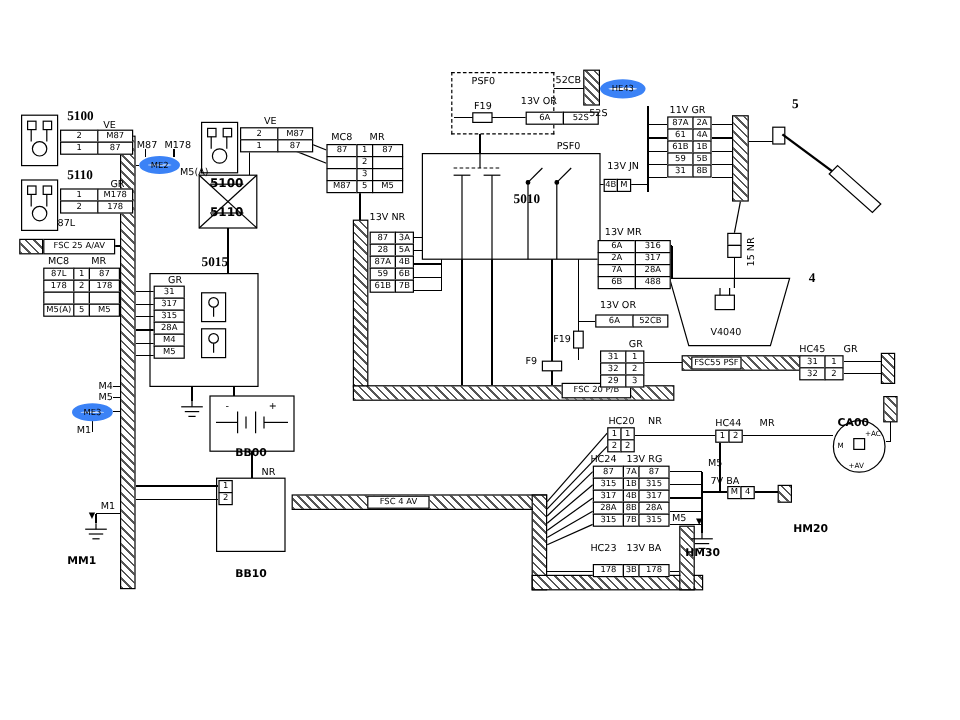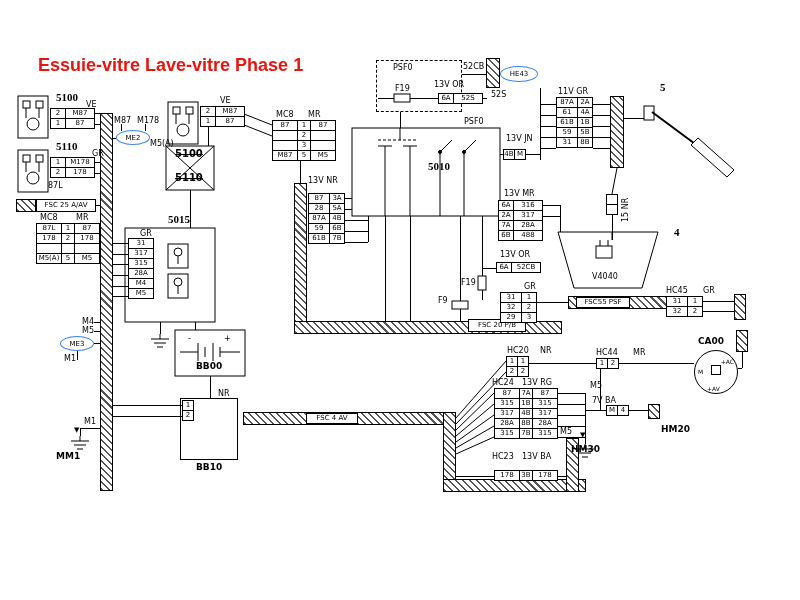--- a/index.html
+++ b/index.html
@@ -1,59 +1,58 @@
 <!DOCTYPE html>
 <html><head>
 <meta charset="utf-8">
 <style>
   html,body{margin:0;padding:0;background:#fff;}
   .canvas{position:relative;width:800px;height:600px;background:#fff;overflow:hidden;
           font-family:"DejaVu Sans",sans-serif;color:#000;}
   .title{position:absolute;left:38px;top:55px;font-size:18px;font-weight:bold;
          font-family:"Liberation Sans",sans-serif;z-index:5;}
   .lbl{position:absolute;font-size:8px;line-height:9px;white-space:nowrap;z-index:4;}
-  .b9{font-size:9px;font-weight:bold;}
+  .b9{font-size:9px;font-weight:bold;margin-top:12px;}
   .big{font-size:11px;font-weight:bold;font-family:"Liberation Serif",serif;}
   .strike{text-decoration:line-through;font-size:10px;font-weight:bold;}
   .rot{transform:rotate(-90deg);transform-origin:left top;}
   .hatch{position:absolute;box-sizing:border-box;border:1px solid #000;z-index:1;
          background:repeating-linear-gradient(45deg,#555 0,#555 1.5px,#fff 1.5px,#fff 5px);}
   .fbox{position:absolute;box-sizing:border-box;border:1px solid #000;background:#fff;
         font-size:7px;line-height:1;display:flex;align-items:center;justify-content:center;
         white-space:nowrap;z-index:3;}
-  .oval{position:absolute;box-sizing:border-box;border:1px solid #3b82f6;border-radius:50%;
+  .oval{position:absolute;box-sizing:border-box;border:7px solid #3b82f6;border-radius:50%;
         background:#fff;display:flex;align-items:center;justify-content:center;
         font-size:7px;z-index:3;}
   .box{position:absolute;box-sizing:border-box;border:1px solid #000;background:transparent;z-index:3;}
   .dashed{border-style:dashed;}
   .circle{position:absolute;box-sizing:border-box;border:1px solid #000;border-radius:50%;
           background:#fff;z-index:3;}
   .circle .lbl{font-size:6px;}
   .arrow{position:absolute;font-size:7px;line-height:7px;z-index:4;}
   .ttable{position:absolute;z-index:3;}
   .trow{display:flex;}
   .trow + .trow{margin-top:-1px;}
   .tcell{box-sizing:border-box;height:11px;border:1px solid #000;background:#fff;
          font-size:7px;line-height:9px;text-align:center;padding:0;overflow:hidden;}
   .tcell + .tcell{margin-left:-1px;}
-  .c2a .tcell:nth-child(1){width:16px}.c2a .tcell:nth-child(2){width:30px}
+  .c2a .tcell:nth-child(1){width:32px}.c2a .tcell:nth-child(2){width:30px}
   .c2b .tcell:nth-child(1){width:22px}.c2b .tcell:nth-child(2){width:16px}
   .c2s .tcell{width:12px}
   .c3 .tcell:nth-child(1){width:26px}.c3 .tcell:nth-child(2){width:14px}.c3 .tcell:nth-child(3){width:26px}
   .c1 .tcell{width:26px}
   .c1s .tcell{width:12px}
   svg.overlay{position:absolute;left:0;top:0;z-index:2;}
   .sq{position:absolute;border:1px solid #000;width:8px;height:8px;left:16px;top:14px;}
 </style>
 </head>
 <body>
 
 <div class="canvas">
 
-  <div class="title" style="color: rgb(233, 21, 15);">Essuie-vitre Lave-vitre Phase 1</div>
 
   <svg class="overlay" width="800" height="600">
 
     <g stroke="#000" stroke-width="1" fill="none" shape-rendering="crispEdges">
       <line x1="91" y1="113" x2="100" y2="113"></line>
         <line x1="91" y1="124" x2="100" y2="124"></line>
       <line x1="91" y1="162" x2="100" y2="162"></line>
         <line x1="91" y1="173" x2="100" y2="173"></line>
       <line x1="96" y1="205" x2="100" y2="205"></line>
       <line x1="113" y1="138" x2="116" y2="138"></line>
@@ -268,21 +267,21 @@
   <div class="hatch" style="left:610px;top:96px;width:14px;height:72px"></div>
   <div class="hatch" style="left:568px;top:296px;width:100px;height:13px"></div>
   <div class="hatch" style="left:16px;top:199px;width:20px;height:13px"></div>
   <div class="hatch" style="left:486px;top:58px;width:14px;height:30px"></div>
   <div class="hatch" style="left:734px;top:294px;width:12px;height:26px"></div>
   <div class="hatch" style="left:736px;top:330px;width:12px;height:22px"></div>
   <div class="hatch" style="left:648px;top:404px;width:12px;height:15px"></div>
 
   <div class="fbox" style="left:36px;top:199px;width:60px;height:13px">FSC 25 A/AV</div>
   <div class="fbox" style="left:468px;top:319px;width:58px;height:13px">FSC 20 P/B</div>
-  <div class="fbox" style="left:576px;top:297px;width:54px;height:11px">FSC55 PSF</div>
+  <div class="fbox" style="left:576px;top:297px;width:42px;height:11px">FSC55 PSF</div>
   <div class="fbox" style="left:306px;top:413px;width:52px;height:11px">FSC 4 AV</div>
 
   <div class="box dashed" style="left:376px;top:60px;width:86px;height:52px"></div>
   <div class="box" style="left:180px;top:398px;width:58px;height:62px"></div>
   <div class="oval" style="left:116px;top:130px;width:34px;height:15px">ME2</div>
   <div class="oval" style="left:60px;top:336px;width:34px;height:15px">ME3</div>
   <div class="oval" style="left:500px;top:66px;width:38px;height:16px">HE43</div>
 
   <div class="circle" style="left:694px;top:350px;width:44px;height:44px">
     <div class="lbl" style="right:3px;top:6px;left:auto">+AC</div>

